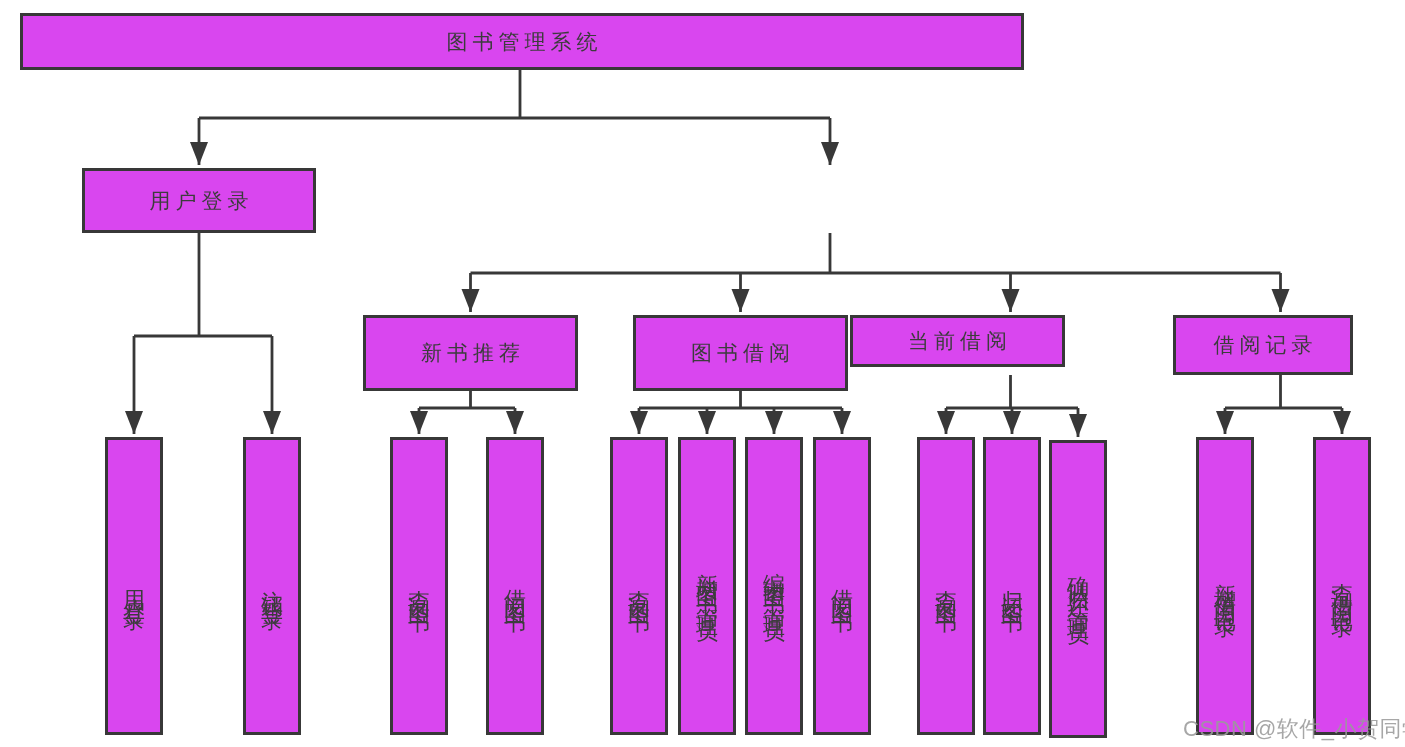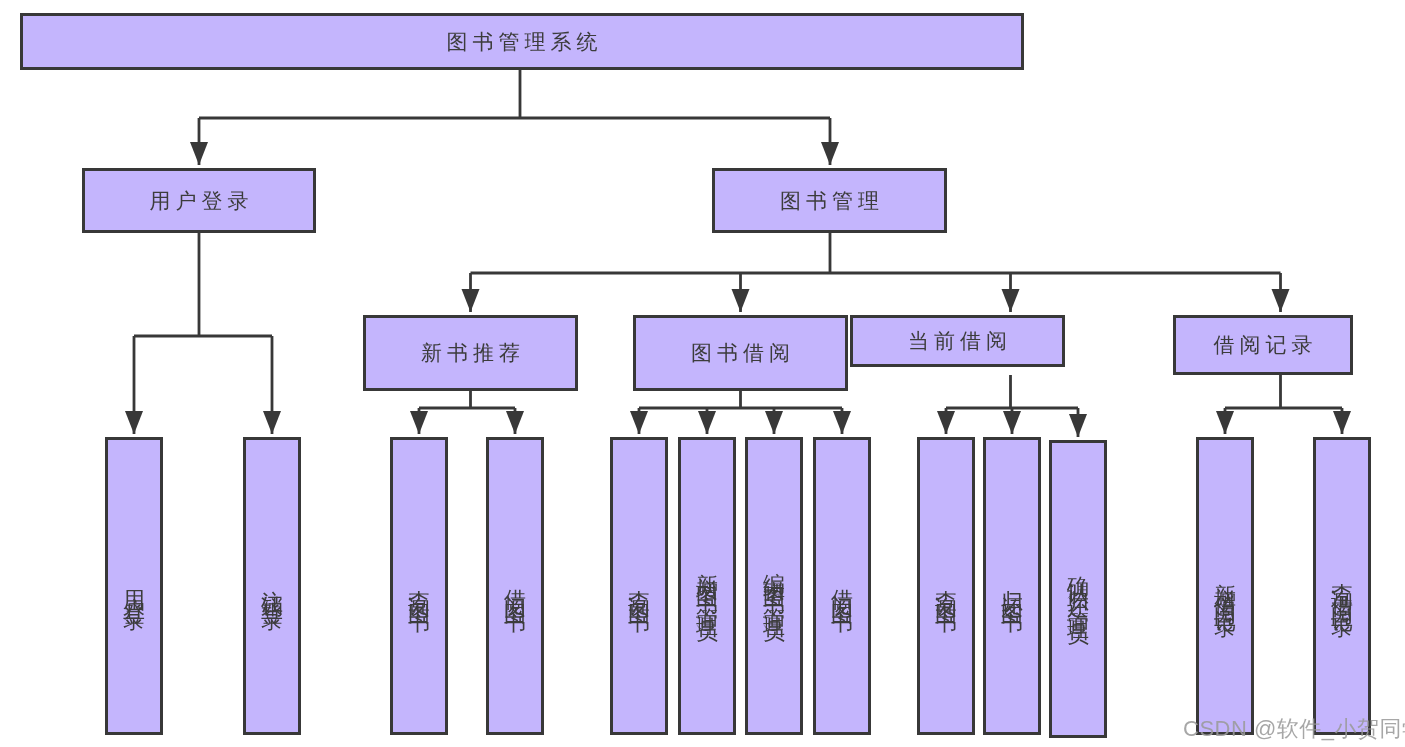--- a/index.html
+++ b/index.html
@@ -31,21 +31,21 @@
     stroke-width: 2.8;
   }
   .connectors .arrowhead {
     fill: var(--line);
     stroke: none;
   }
   .hbox, .vbox {
     position: absolute;
     box-sizing: border-box;
     border: 3px solid var(--line);
-    background: #c4b5fd;
+    background: #d946ef;
     display: flex;
     align-items: center;
     justify-content: center;
     color: var(--text);
   }
   .hbox {
     font-size: 21px;
     letter-spacing: 5px;
     text-indent: 5px;
     white-space: nowrap;
@@ -123,21 +123,20 @@
       <line class="wire" x1="1078" y1="408" x2="1078" y2="437" marker-end="url(#arw)"></line>
 
       <line class="wire" x1="1225" y1="408" x2="1225" y2="434" marker-end="url(#arw)"></line>
       <line class="wire" x1="1342" y1="408" x2="1342" y2="434" marker-end="url(#arw)"></line>
     </g>
   </svg>
 
   <div class="hbox" style="left:20px; top:13px; width:1004px; height:57px;">图书管理系统</div>
 
   <div class="hbox" style="left:82px; top:168px; width:234px; height:65px;">用户登录</div>
-  <div class="hbox" style="left:712px; top:168px; width:235px; height:65px;">图书管理</div>
 
   <div class="hbox" style="left:363px; top:315px; width:215px; height:76px;">新书推荐</div>
   <div class="hbox" style="left:633px; top:315px; width:215px; height:76px;">图书借阅</div>
   <div class="hbox" style="left:850px; top:315px; width:215px; height:52px;">当前借阅</div>
   <div class="hbox" style="left:1173px; top:315px; width:180px; height:60px;">借阅记录</div>
 
   <div class="vbox" style="left:105px;">
     <span class="vtext">用户登录</span>
   </div>
   <div class="vbox" style="left:243px;">

